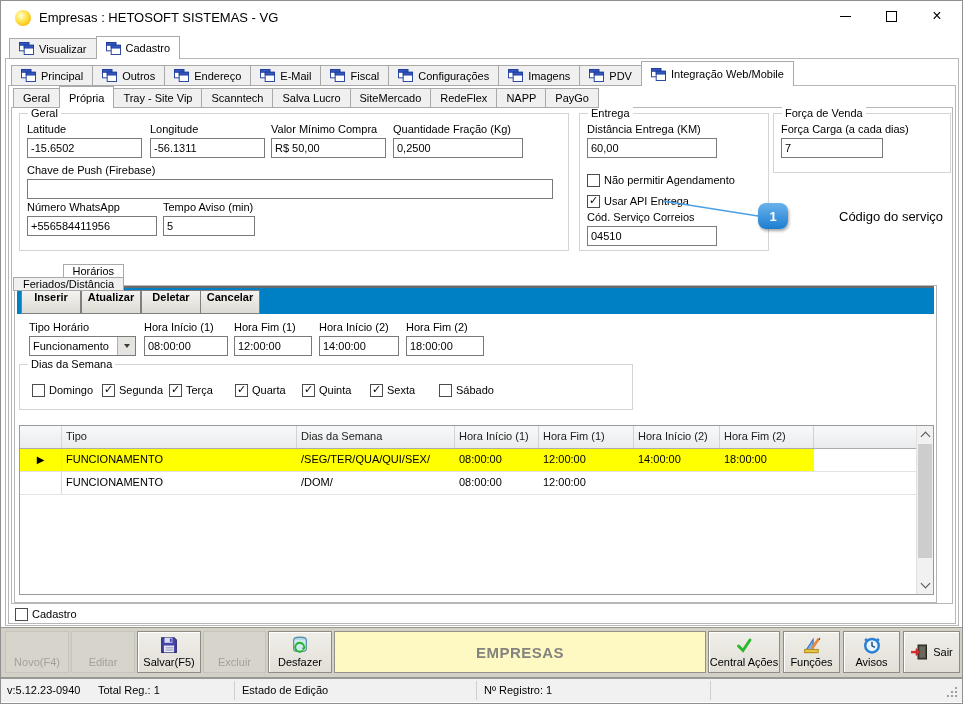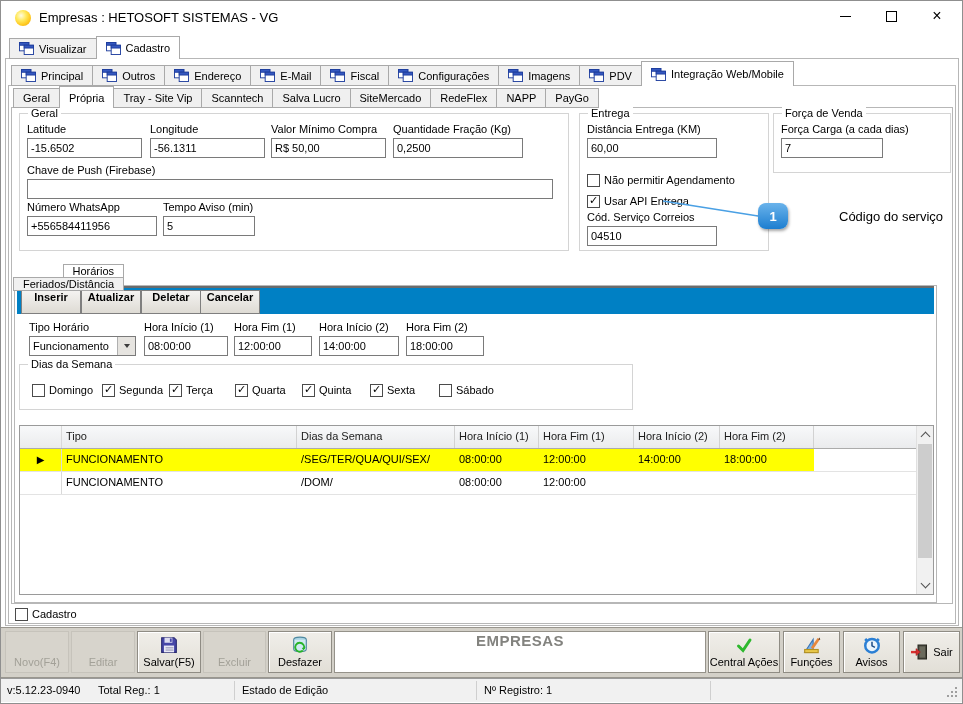--- a/index.html
+++ b/index.html
@@ -78,21 +78,21 @@
   
   .actionbar{position:absolute;left:0;right:0;top:626px;height:49px;background:#d3d0c8;
              border-top:1px solid #99968e;border-bottom:1px solid #99968e;box-sizing:content-box;}
   .abtn{position:absolute;top:3px;height:42px;box-sizing:border-box;display:flex;flex-direction:column;
         align-items:center;justify-content:flex-end;padding-bottom:4px;gap:2px;font-size:11px;white-space:nowrap;}
   .abtn.on{background:linear-gradient(#f0eee9,#e2dfd7);border:1px solid #8f8c84;color:#000;box-shadow:inset 1px 1px 0 #fff;}
   .abtn.off{background:#d7d4cc;border:1px solid #c6c3bb;color:#a3a198;}
   .abtn svg{width:18px;height:18px;flex:none;}
   .sairbtn{flex-direction:row !important;justify-content:center;align-items:center;padding-bottom:0 !important;gap:5px;}
   .panel-emp{position:absolute;left:333px;top:3px;width:372px;height:42px;box-sizing:border-box;
-             background:#ffffff;border:1px solid #95928a;display:flex;justify-content:center;
+             background:#fef9c3;border:1px solid #95928a;display:flex;align-items:center;justify-content:center;
              font-weight:bold;font-size:15px;color:#83837f;letter-spacing:.5px;}
   
   .statusbar{position:absolute;left:0;right:0;top:677px;height:23px;background:#f1f1f1;border-top:1px solid #9a9a9a;}
   .sdiv{position:absolute;top:2px;bottom:2px;width:1px;background:#cfcfcf;}
   .stext{position:absolute;top:0;line-height:22px;white-space:nowrap;}
   .grip{position:absolute;right:5px;bottom:5px;width:2px;height:2px;background:#9f9f9f;
         box-shadow:0 -4px #9f9f9f,0 -8px #9f9f9f,-4px 0 #9f9f9f,-4px -4px #9f9f9f,-8px 0 #9f9f9f;}
 </style>
 </head>
 <body>

